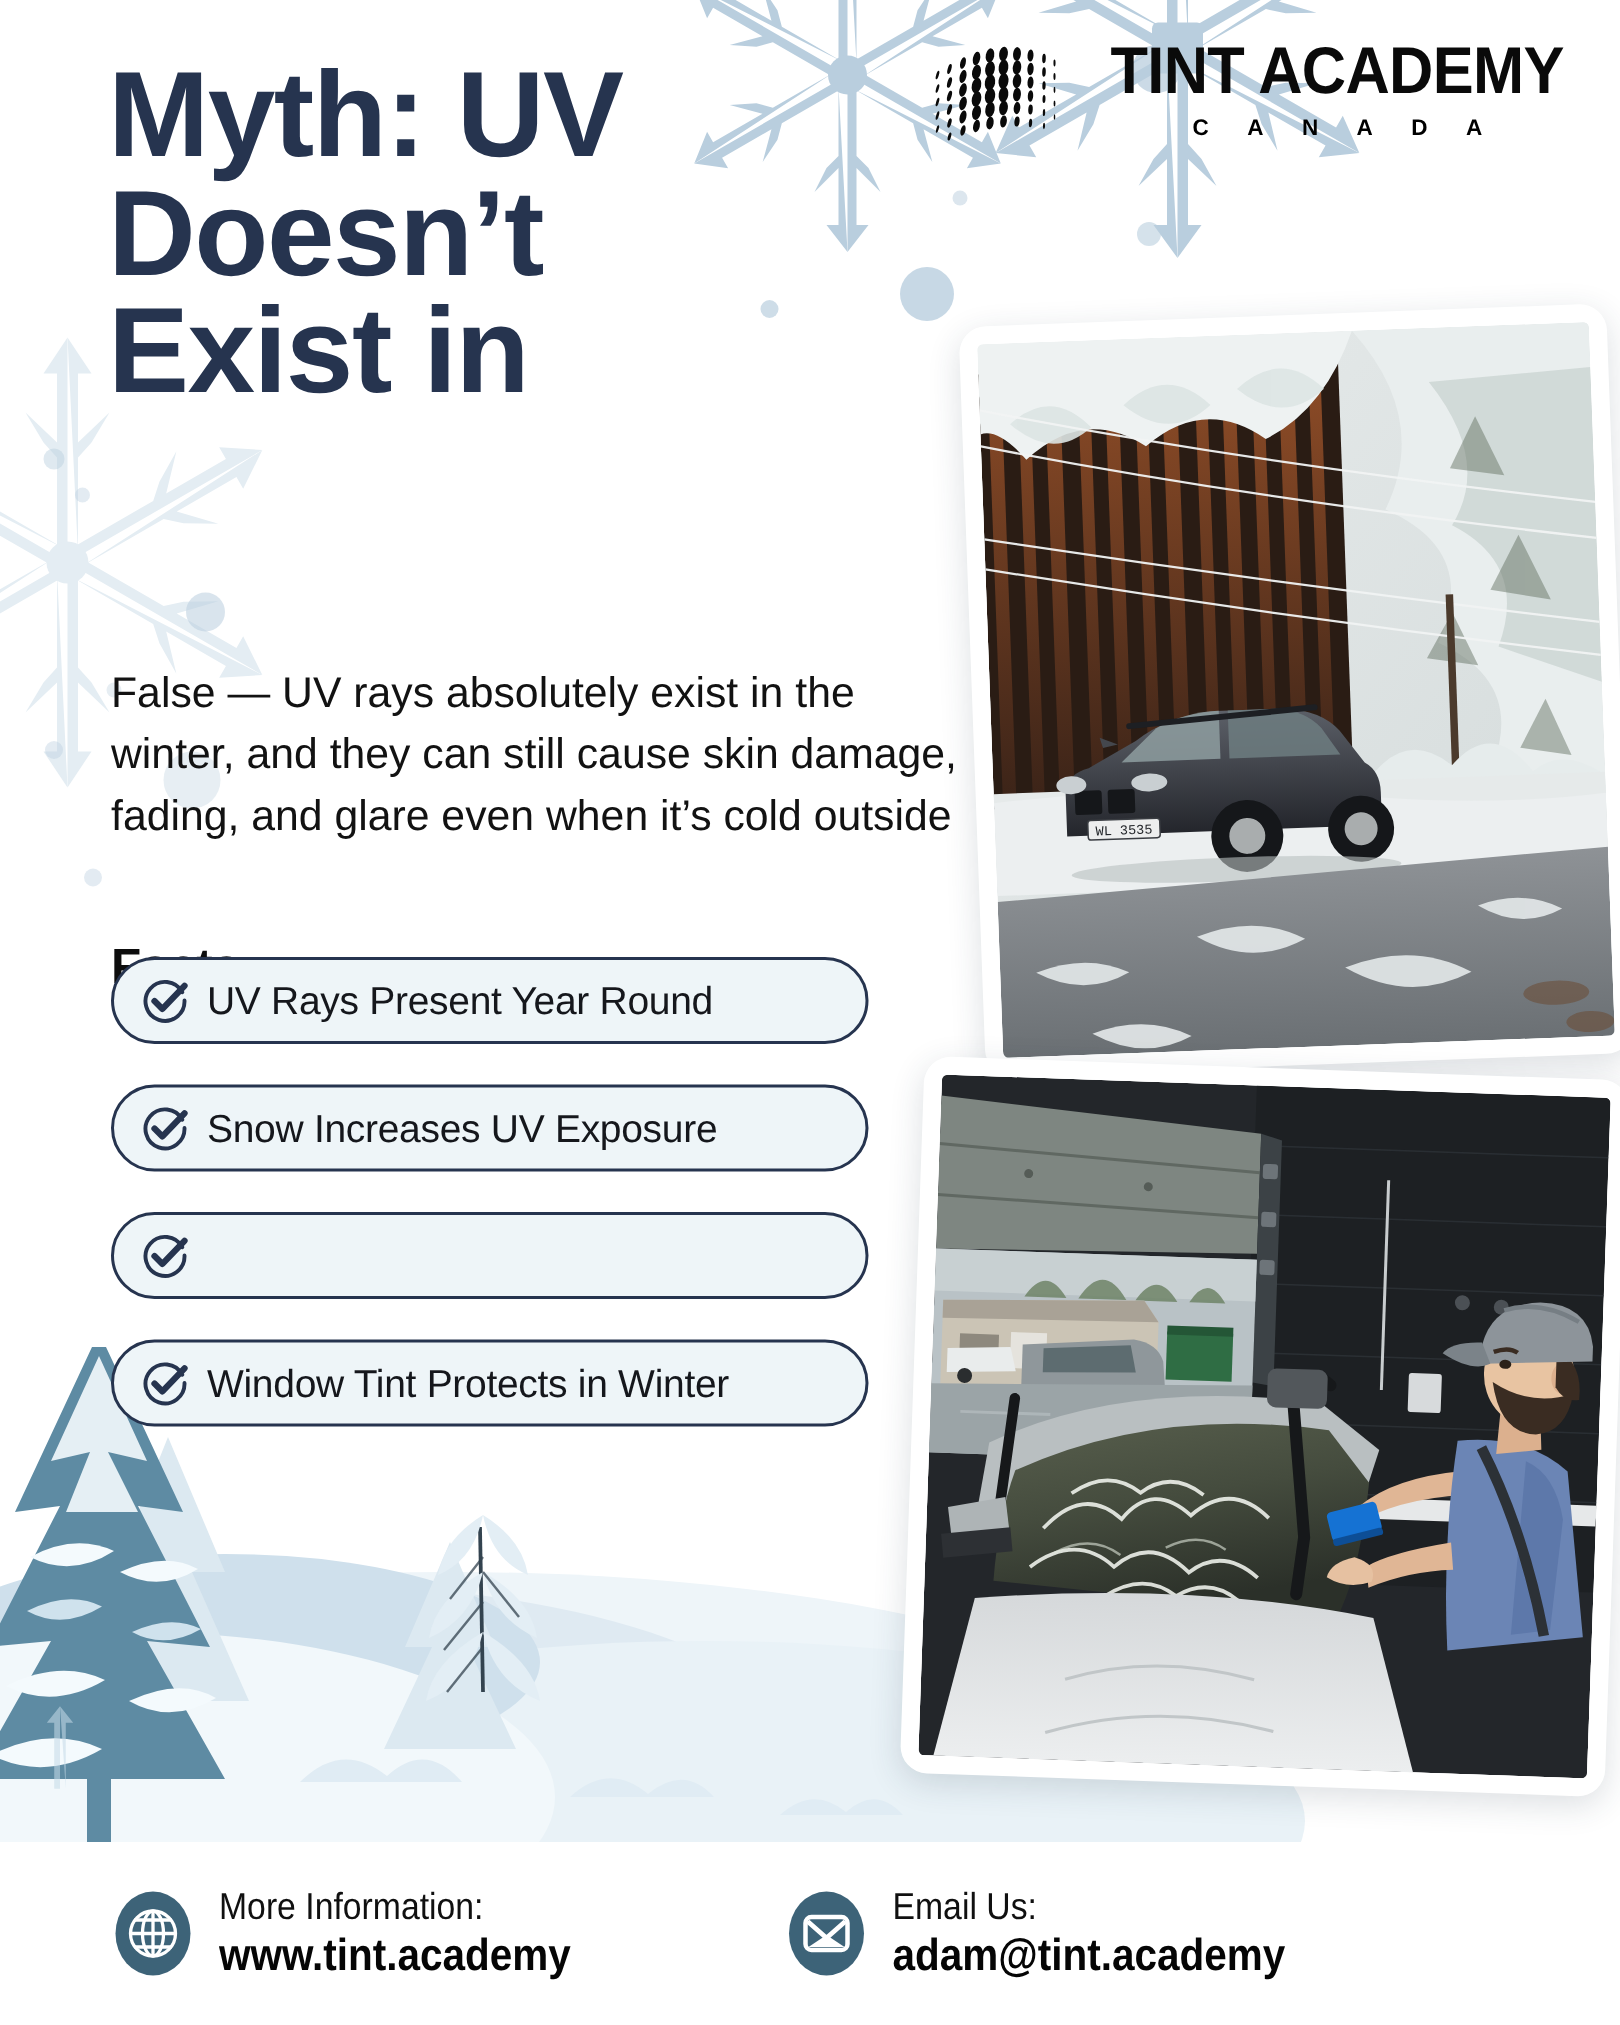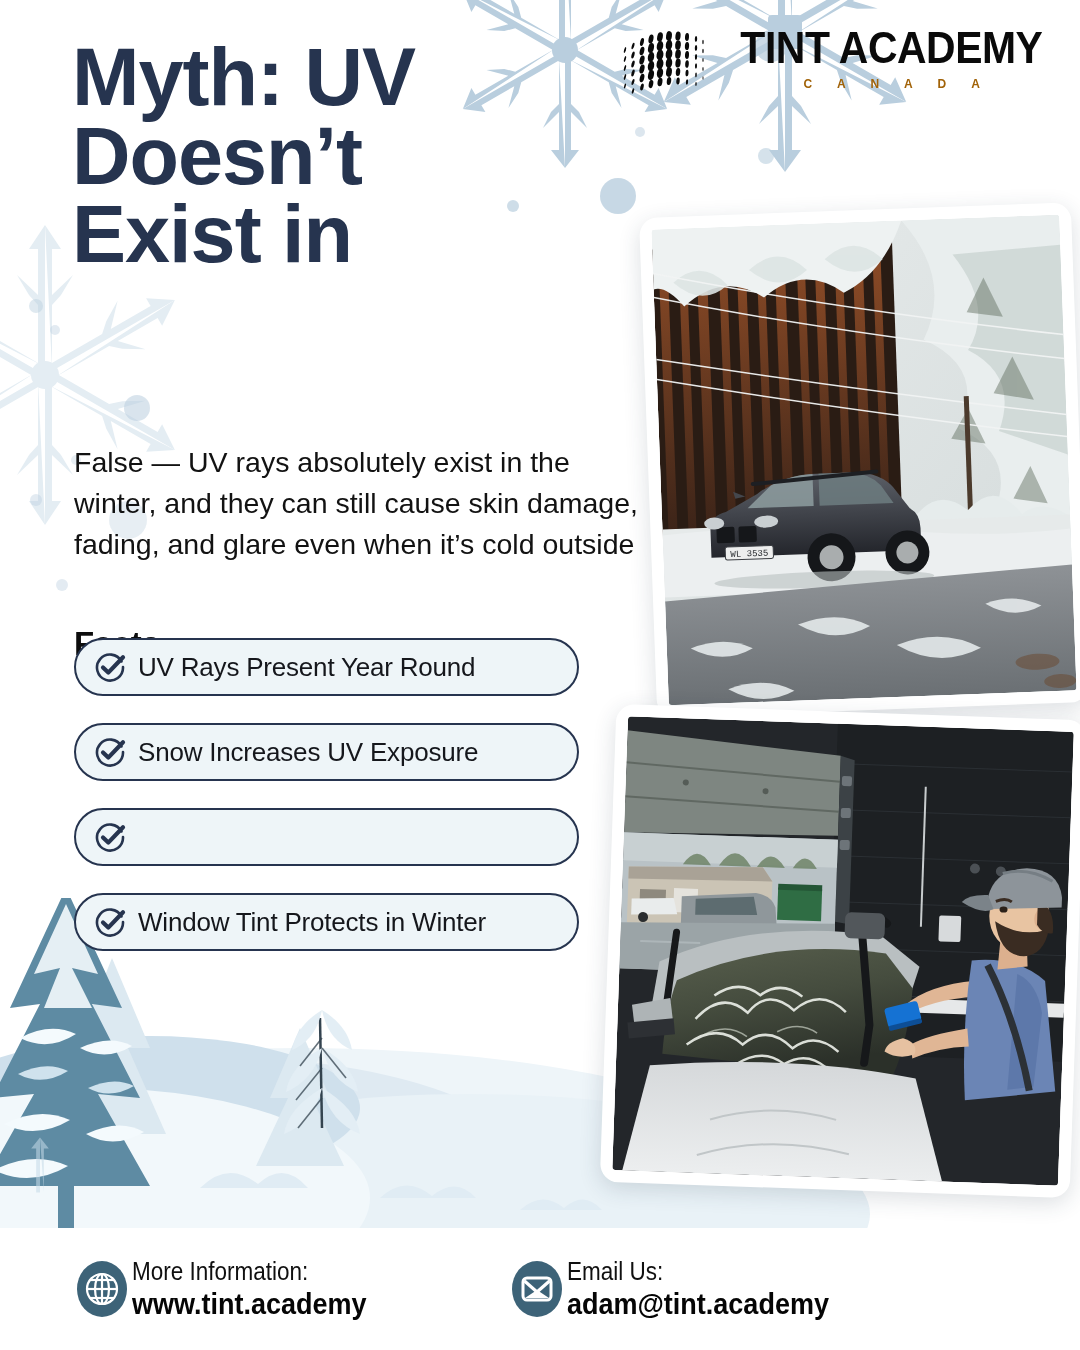--- a/index.html
+++ b/index.html
@@ -25,22 +25,22 @@
   }
   .logo-mark { width:88px; height:72px; }
   .logo-words { display:flex; flex-direction:column; align-items:center; }
   .logo-title {
     font-family:"Liberation Sans", sans-serif;
     font-weight:bold; font-size:44px; letter-spacing:-0.5px;
     color:#0a0a0a; line-height:1; transform:scaleX(0.93);
     white-space:nowrap;
   }
   .logo-sub {
-    font-size:12px; font-weight:bold; letter-spacing:11px;
-    color:#a16207; margin-top:7px; padding-left:11px;
+    font-size:15px; font-weight:bold; letter-spacing:11px;
+    color:#000000; margin-top:7px; padding-left:11px;
   }
 
   
   .headline {
     position:absolute; left:72px; top:38px; width:560px;
     font-size:81px; line-height:0.97; font-weight:bold;
     color:#26344f; letter-spacing:-1px;
   }
   .headline span { display:block; white-space:nowrap; }
 
@@ -91,21 +91,21 @@
     transform:rotate(2.0deg);
     box-shadow:0 6px 22px rgba(40,55,75,0.16);
   }
 
   
   .footer {
     position:absolute; left:0; right:0; bottom:0; height:122px;
     background:#ffffff; display:flex; align-items:center;
     padding-left:76px; gap:118px; z-index:4;
   }
-  .footer-item { display:flex; align-items:center; gap:4px; }
+  .footer-item { display:flex; align-items:center; gap:18px; }
   .footer-icon { width:52px; height:58px; flex:0 0 52px; }
   .footer-lines { display:flex; flex-direction:column; line-height:1.18; }
   .footer-label { font-size:25px; color:#101010; transform:scaleX(0.9); transform-origin:left; }
   .footer-value { font-size:30px; font-weight:bold; color:#050505; transform:scaleX(0.9); transform-origin:left; }
 </style>
 </head>
 <body>
 
 <div class="bg">
 

